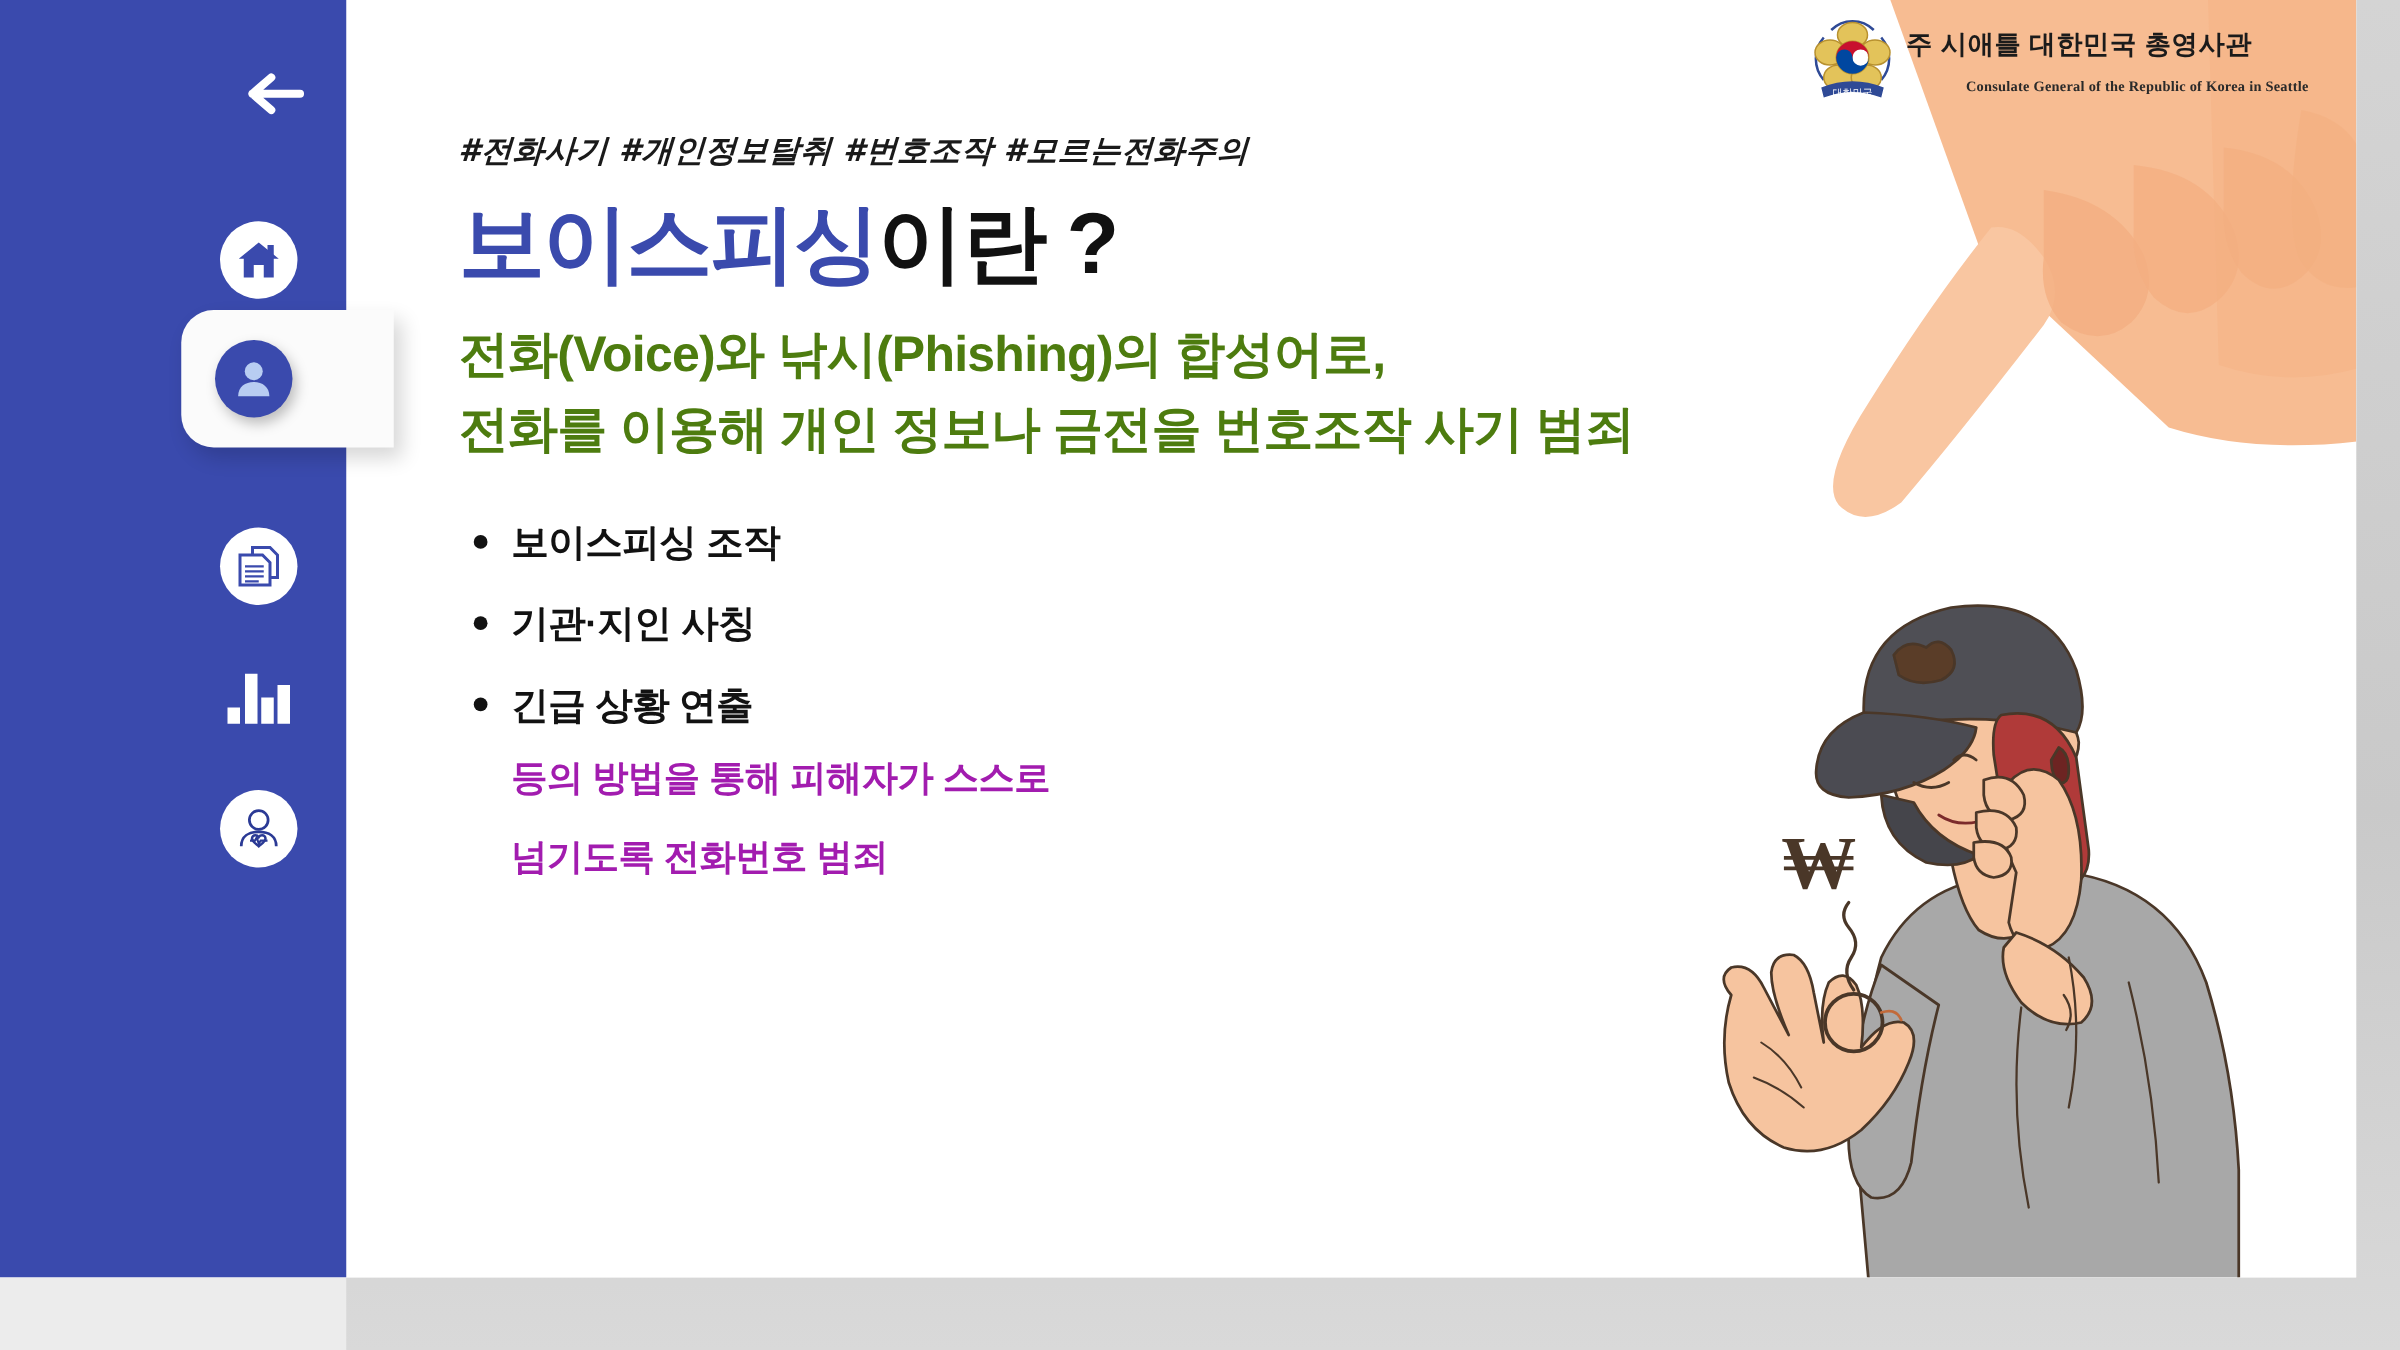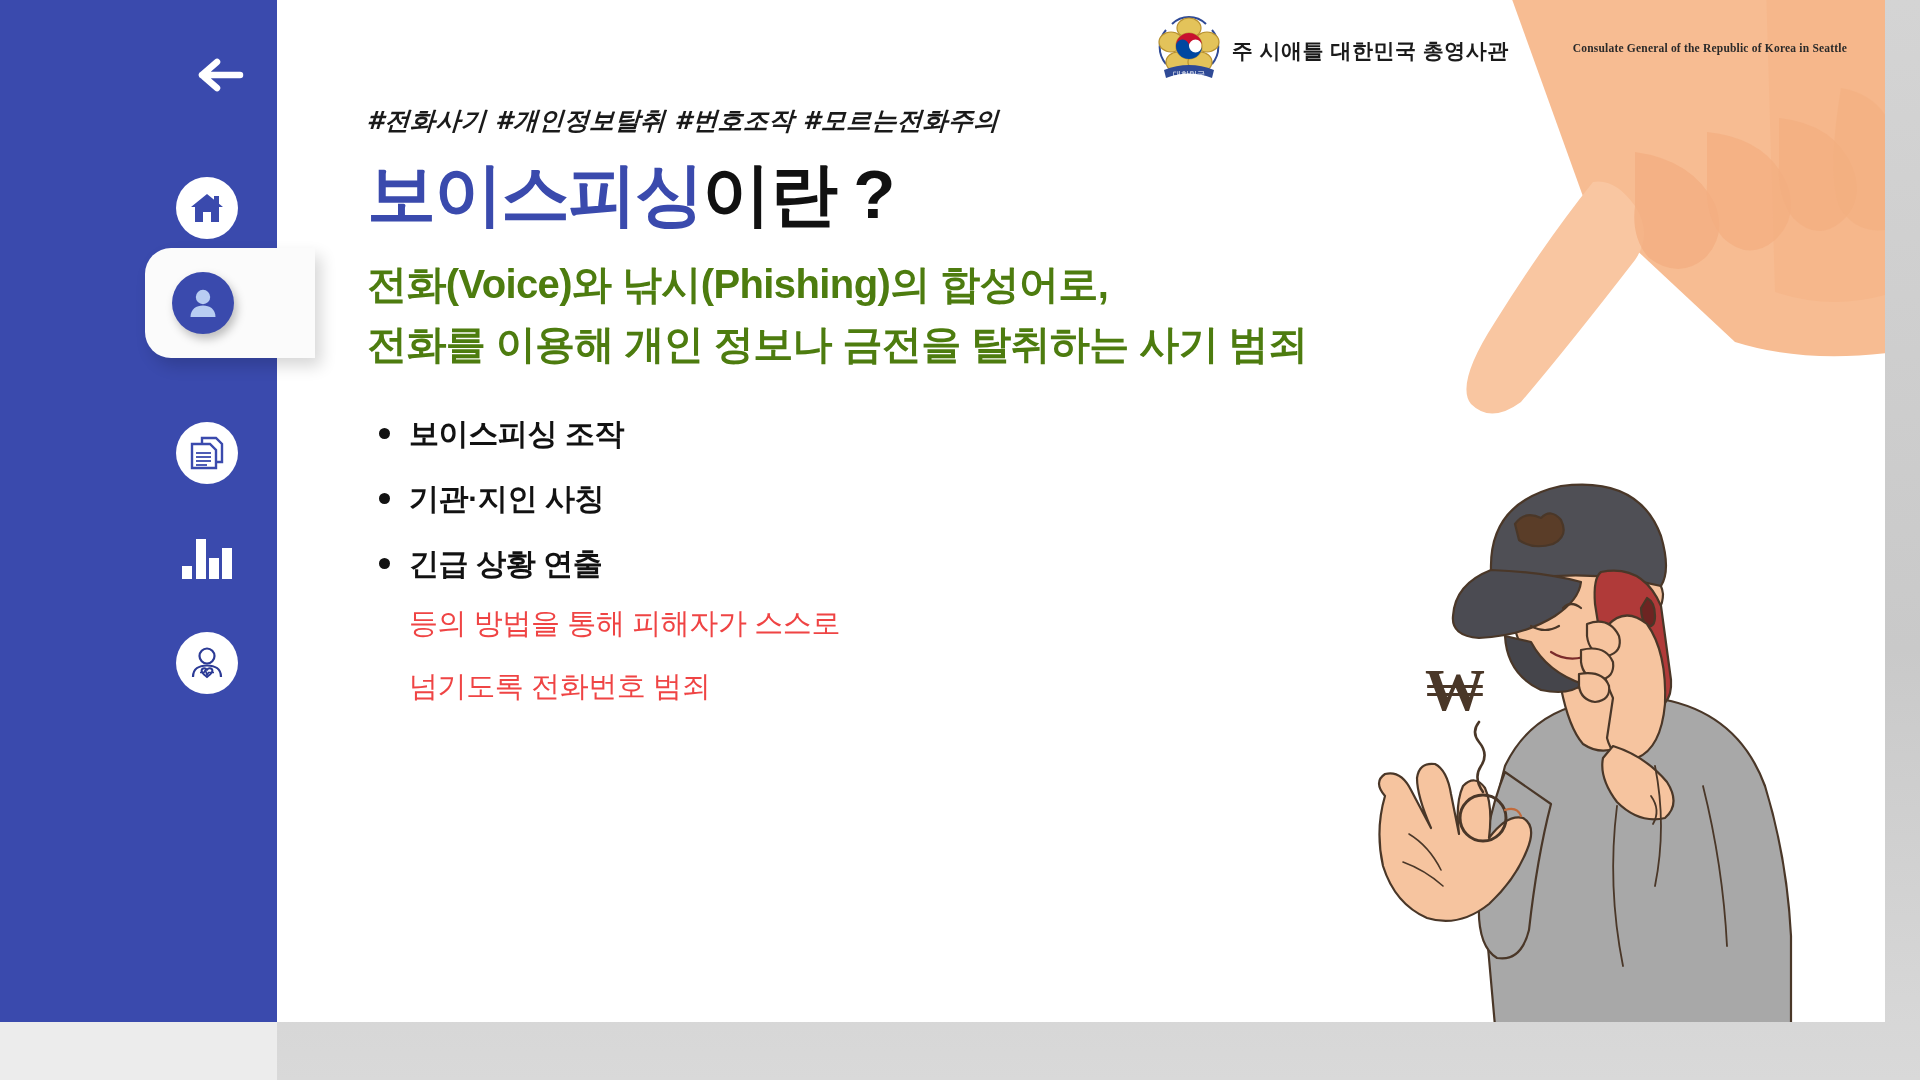--- a/index.html
+++ b/index.html
@@ -88,21 +88,21 @@
     width:1608px; height:1022px;
     background:#ffffff;
     overflow:hidden;
   }
 
   .brand{
     position:absolute; right:38px; top:14px;
     display:flex; align-items:center; gap:10px;
     z-index:4;
   }
-  .brand-text{ display:flex; flex-direction:row; line-height:1;gap:16px; }
+  .brand-text{ display:flex; flex-direction:column; line-height:1;gap:16px; }
   .brand-ko{
     font-size:21px; font-weight:700; color:#1b1b1b;
     letter-spacing:.5px; white-space:nowrap;
   }
   .brand-en{
     font-family:"Liberation Serif","DejaVu Serif",serif;
     font-size:11.5px; font-weight:700; color:#2a2a2a;
     letter-spacing:.2px; white-space:nowrap; margin-top:3px;margin-left:48px;
   }
 
@@ -156,21 +156,21 @@
   }
   .bullets li::before{
     content:"";
     position:absolute; left:12px; top:14px;
     width:11px; height:11px; border-radius:50%;
     background:#121212;
   }
 
   .tail{ margin-top:6px; padding-left:42px; }
   .tail p{
-    font-size:29px; font-weight:400; color:#ef4444;
+    font-size:29px; font-weight:700; color:#a21caf;
     letter-spacing:-.4px; line-height:1.0;
     margin-bottom:34px;
     margin-top:24px;
   }
 </style>
 </head>
 <body>
 
 <div id="root">
 
@@ -384,21 +384,21 @@
       <div class="text-col">
 
         <div class="hashtags">#전화사기 #개인정보탈취 #번호조작 #모르는전화주의</div>
 
         <h1 class="headline">
           <span class="hl-blue">보이스피싱</span><span class="hl-dark">이란 ?</span>
         </h1>
 
         <div class="lede">
           <div>전화(Voice)와 낚시(Phishing)의 합성어로,</div>
-          <div>전화를 이용해 개인 정보나 금전을 탈취하는 사기 범죄</div>
+          <div>전화를 이용해 개인 정보나 금전을 번호조작 사기 범죄</div>
         </div>
 
         <ul class="bullets">
           <li>보이스피싱 조작</li>
           <li>기관·지인 사칭</li>
           <li>긴급 상황 연출</li>
         </ul>
 
         <div class="tail">
           <p>등의 방법을 통해 피해자가 스스로</p>

